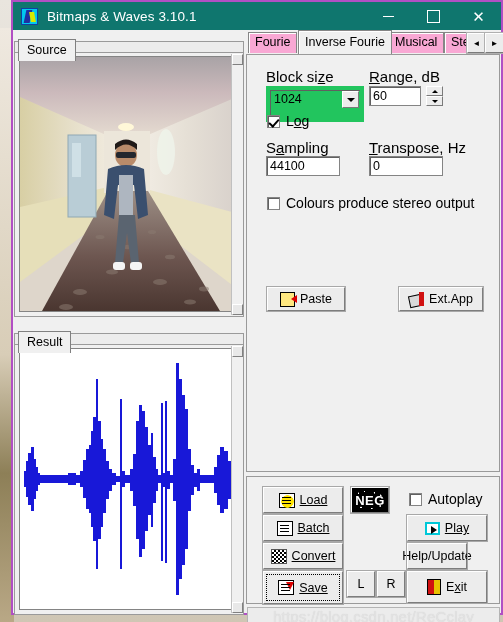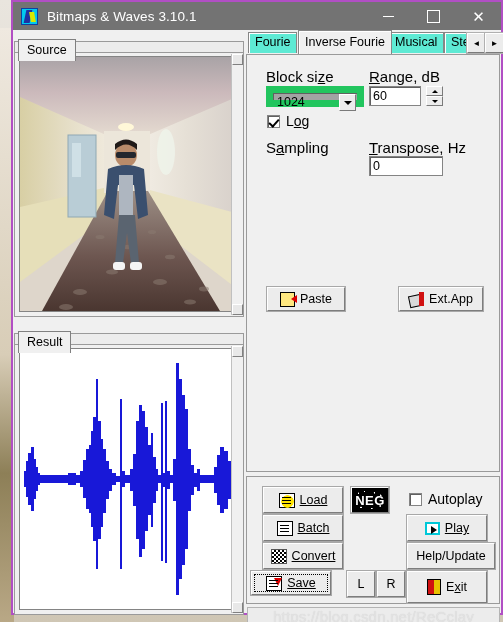--- a/index.html
+++ b/index.html
@@ -25,21 +25,21 @@
     font-family: Liberation Mono, monospace; white-space: nowrap;
   }
 
   
   #window {
     position: absolute; left: 11px; top: 0; width: 492px; height: 615px;
     border: 2px solid #b14fc4;
     background: #f0f0f0;
   }
   #titlebar {
-    height: 28px; background: #737373;
+    height: 28px; background: #0f766e;
     display: flex; align-items: center;
     position: relative;
     text-align: right;
   }
   #app-icon {
     width: 17px; height: 17px; margin-left: 8px;
     background: #00c8f0;
     border: 1px solid #1040a0;
     position: relative; overflow: hidden; flex: none;
   }
@@ -121,21 +121,21 @@
   .vscroll .arw.up { top:0; } .vscroll .arw.dn { bottom:0; }
 
   
   #right-panel {
     position: absolute; left: 233px; top: 0; width: 255px; bottom: 0;
   }
   #rt-tabstrip { position: relative; height: 24px; }
   .rtab {
     position: absolute; top: 2px; height: 21px;
     border: 1px solid #868686; border-bottom: none;
-    background: #5eead4; font-size: 12.5px; color: #000;
+    background: #f9a8d4; font-size: 12.5px; color: #000;
     line-height: 19px; padding: 0 6px; white-space: nowrap;
     box-shadow: inset 1px 1px 0 #fff;
   }
   .rtab.sel { top: 0; height: 24px; line-height: 22px; background: #f0f0f0; z-index: 4; }
   .spinbox { position: absolute; top: 3px; height: 20px; width: 19px;
              background:#ececec; border:1px solid #fff;
              border-right-color:#7a7a7a; border-bottom-color:#7a7a7a;
              outline:1px solid #b0b0b0;
              display:flex; align-items:center; justify-content:center;
              font-size:8px; color:#000; }
@@ -146,22 +146,22 @@
   }
   .lbl { position: absolute; font-size: 15px; color: #000; white-space: nowrap; }
   .lbl u { text-decoration: underline; }
   .field {
     position: absolute; background: #fff;
     border: 1px solid #848484;
     box-shadow: inset 1px 1px 0 #606060;
     font-size: 12.5px; color: #000;
     padding: 1px 0 0 3px; line-height: 17px; height: 20px;
   }
-  .combo { position:absolute; height:21px; background:#a3a3a3;
-           border:7px solid #22c55e; box-shadow: inset 1px 1px 0 #606060; }
+  .combo { position:absolute; height:36px; background:#22c55e;
+           border:4px solid #22c55e; box-shadow: inset 1px 1px 0 #606060; }
   .combo .txt { position:absolute; left:4px; top:2px; font-size:12.5px; }
   .combo .btn {
     position:absolute; right:1px; top:1px; width:17px; height:17px;
     background:#ececec; border:1px solid #fff;
     border-right-color:#7a7a7a; border-bottom-color:#7a7a7a;
     display:flex; align-items:center; justify-content:center;
   }
   .combo .btn::after {
     content:""; width:0;height:0;
     border-left:4px solid transparent; border-right:4px solid transparent;
@@ -481,26 +481,31 @@
         </div>
 
         <div class="chk" style="left:20px; top:58px">
           <div class="box on"></div>
           <div class="cl">L<u>o</u>g</div>
         </div>
 
         <div class="lbl" style="left:19px; top:84px">
           S<u>a</u>mpling
         </div>
+        <div class="field" style="left:19px; top:101px; width:74px">44100</div>
 
         <div class="lbl" style="left:122px; top:84px">
           <u>T</u>ranspose, Hz
         </div>
         <div class="field" style="left:122px; top:101px; width:74px">0</div>
 
+        <div class="chk" style="left:20px; top:140px">
+          <div class="box"></div>
+          <div class="cl">Colours produce stereo output</div>
+        </div>
 
         <div class="btn95" style="left:20px; top:232px; width:78px; height:24px">
           <span class="ico-paste"></span>
           <span>Paste</span>
         </div>
         <div class="btn95" style="left:152px; top:232px; width:84px; height:24px">
           <span class="ico-ext"></span>
           <span>Ext.App</span>
         </div>
       </div>
@@ -515,21 +520,21 @@
         <div class="btn95" style="left:16px; top:38px; width:80px; height:26px">
           <span class="ico ico-doc"></span>
           <span><u>Batch</u></span>
         </div>
 
         <div class="btn95" style="left:16px; top:66px; width:80px; height:26px">
           <span class="ico ico-conv"></span>
           <span><u>Convert</u></span>
         </div>
 
-        <div class="btn95 focus" style="left:4px; top:94px; width:80px; height:24px">
+        <div class="btn95 focus" style="left:16px; top:94px; width:80px; height:33px">
           <span class="ico ico-doc">
               <i class="ico-save-arrow"></i>
             </span>
           <span style="position:relative"><u>Save</u></span>
         </div>
 
         <div class="btn95" style="left:100px; top:94px; width:28px; height:26px">L</div>
         <div class="btn95" style="left:130px; top:94px; width:28px; height:26px">R</div>
 
         <div id="neg-btn" style="left:104px; top:10px; width:38px; height:26px">
@@ -540,21 +545,21 @@
         <div class="chk" style="left:162px; top:14px">
           <div class="box"></div>
           <div class="cl">Autoplay</div>
         </div>
 
         <div class="btn95" style="left:160px; top:38px; width:80px; height:26px">
           <span class="ico-play"></span>
           <span><u>Play</u></span>
         </div>
 
-        <div class="btn95" style="left:160px; top:66px; width:88px; height:26px">Help/Update</div>
+        <div class="btn95" style="left:160px; top:66px; width:60px; height:26px">Help/Update</div>
 
         <div class="btn95" style="left:160px; top:94px; width:80px; height:32px">
           <span class="ico-exit"></span>
           <span>E<u>x</u>it</span>
         </div>
       </div>
 
       <div id="watermark">https://blog.csdn.net/ReCclay</div>
     </div>
 

